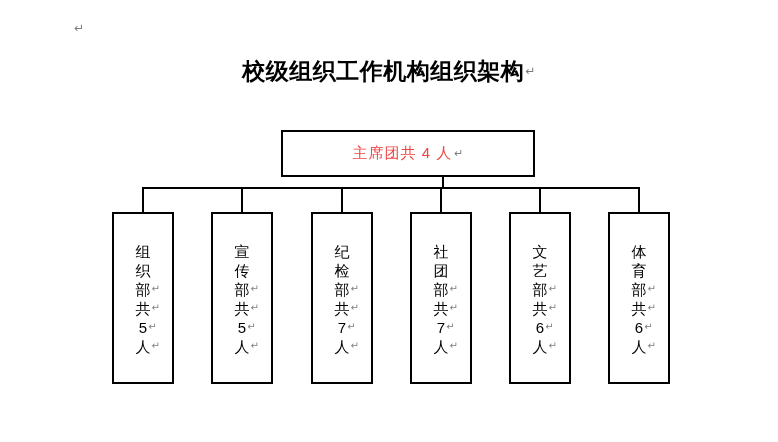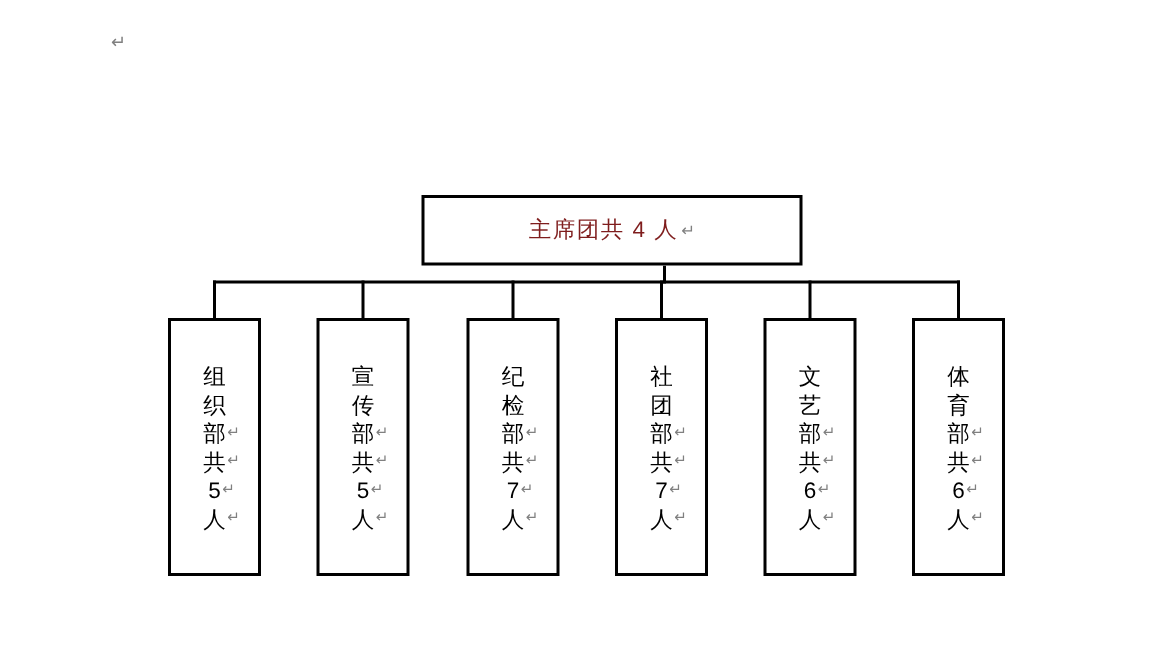--- a/index.html
+++ b/index.html
@@ -72,21 +72,21 @@
     left: 281px;
     top: 130px;
     width: 254px;
     height: 47px;
     display: flex;
     align-items: center;
     justify-content: center;
   }
   #root-node .node-text {
     font-size: 15px;
-    color: #7f1d1d;
+    color: #ef4444;
     white-space: nowrap;
     letter-spacing: 1px;
   }
   #root-node .pilcrow.inline {
     vertical-align: 2px;
     margin-left: 2px;
   }
 
   .child-node {
     top: 212px;
@@ -126,20 +126,23 @@
   .v-line { width: 2px; }
   .h-line { height: 2px; }
 </style>
 </head>
 <body>
 
 <div id="page">
 
   <span class="pilcrow" id="top-mark">↵</span>
 
+  <div id="title">
+    <span>校级组织工作机构组织架构</span><span class="pilcrow inline">↵</span>
+  </div>
 
   <div class="line v-line" style="left:442px; top:177px; height:12px;"></div>
 
   <div class="line h-line" style="left:142px; top:187px; width:498px;"></div>
 
   <div class="line v-line" style="left:142px; top:187px; height:26px;"></div>
   <div class="line v-line" style="left:241px; top:187px; height:26px;"></div>
   <div class="line v-line" style="left:341px; top:187px; height:26px;"></div>
   <div class="line v-line" style="left:440px; top:187px; height:26px;"></div>
   <div class="line v-line" style="left:539px; top:187px; height:26px;"></div>

